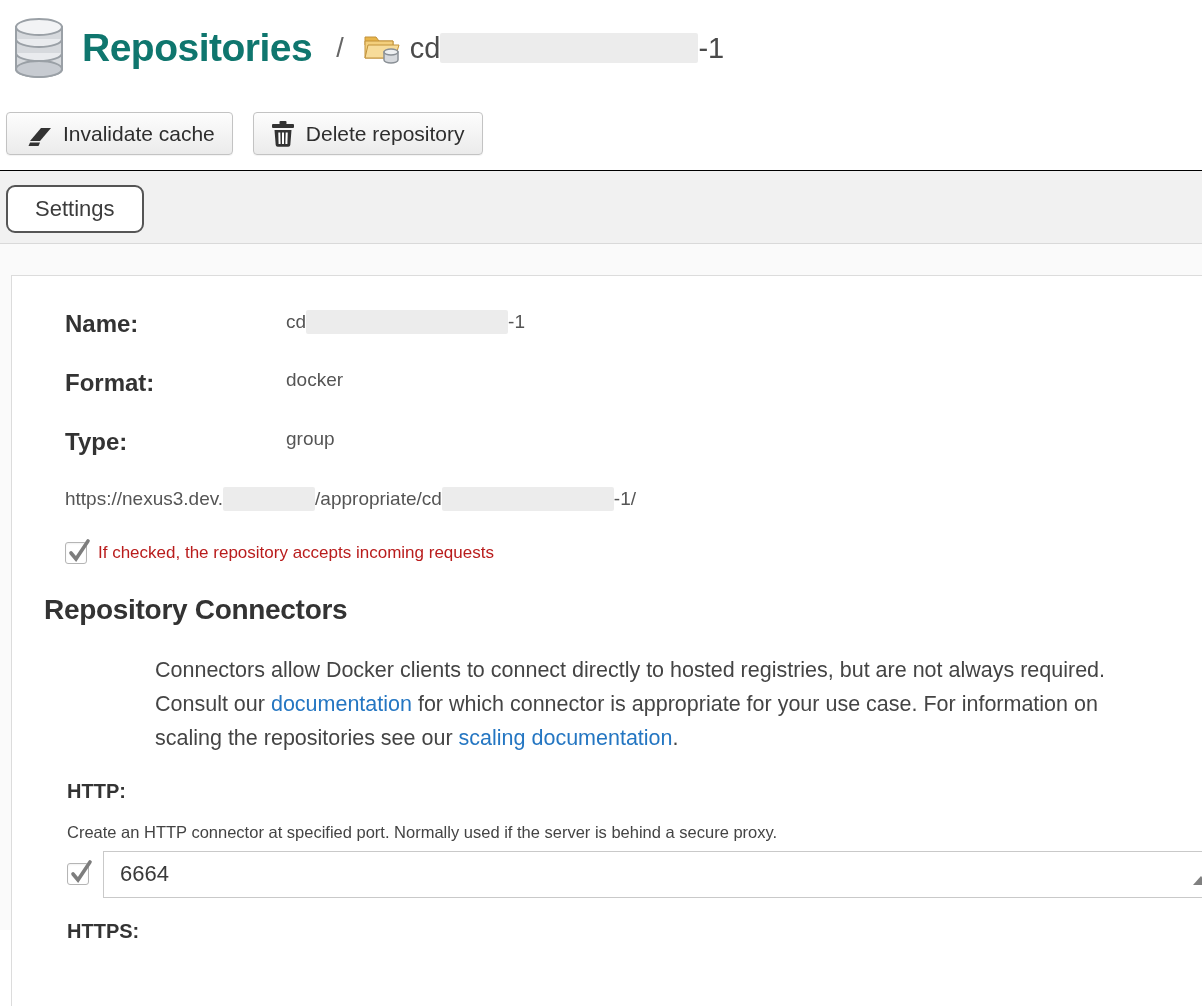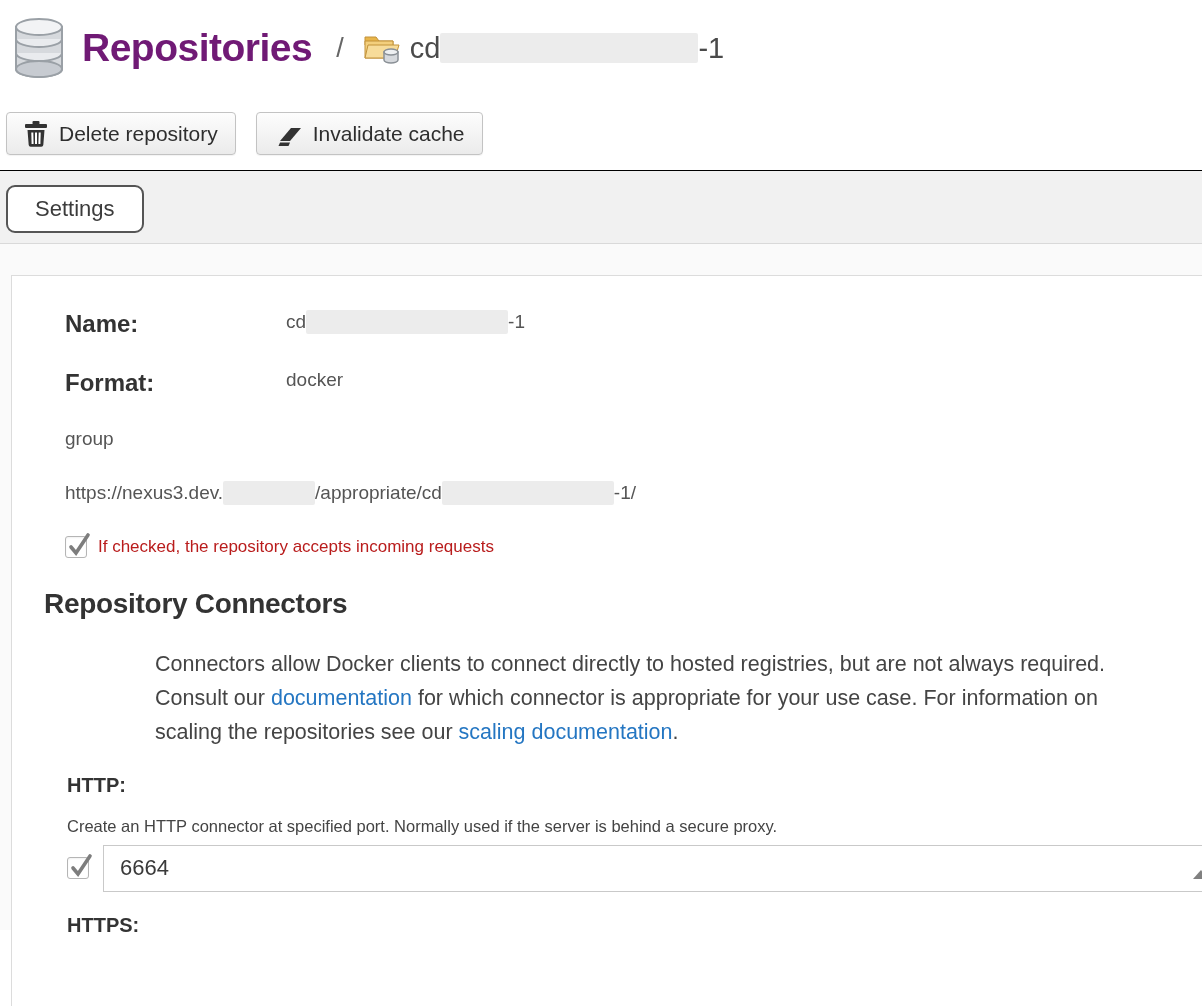--- a/index.html
+++ b/index.html
@@ -2,21 +2,21 @@
 <html><head>
 <meta charset="utf-8">
 <style>
   * { margin:0; padding:0; box-sizing:border-box; }
   html,body { width:1202px; height:1006px; overflow:hidden; background:#fff;
     font-family:"Liberation Sans", sans-serif; color:#333; }
 
   
   .header { display:flex; align-items:center; padding:12px 0 0 12px; height:84px; }
   .db-icon { width:54px; height:62px; flex:0 0 auto; }
-  .page-title { color:#701a75; font-size:39px; font-weight:700; margin-left:16px; letter-spacing:-0.5px; }
+  .page-title { color:#0f766e; font-size:39px; font-weight:700; margin-left:16px; letter-spacing:-0.5px; }
   .crumb-sep { color:#666; font-size:27px; margin:0 20px 0 24px; }
   .folder-icon { width:36px; height:32px; margin-right:10px; }
   .crumb-name { font-size:29px; color:#4a4a4a; display:flex; align-items:center; }
 
   
   .redact { display:inline-block; background:#ececec; border-radius:2px; vertical-align:middle; }
 
   
   .toolbar { padding-left:6px; margin-top:28px; display:flex; }
   .btn { display:inline-flex; align-items:center; height:43px; padding:0 17px;
@@ -88,36 +88,36 @@
   </svg>
   <span class="crumb-name">
     <span>cd</span>
     <span class="redact" style="width:258px;height:30px;"></span>
     <span>-1</span>
   </span>
 </div>
 
 <div class="toolbar">
   <button class="btn">
+    <svg width="28" height="26" viewBox="0 0 28 26">
+      <polygon points="6,20 17,7 27,7 16,20" fill="#333"></polygon>
+      <polygon points="6,21.5 16,21.5 14.5,25 4.5,25" fill="#333"></polygon>
+    </svg>
+    <span>Invalidate cache</span>
+  </button>
+  <button class="btn">
     <svg width="24" height="26" viewBox="0 0 24 26">
       <rect x="8.5" y="0" width="7" height="3.5" rx="1" fill="#333"></rect>
       <rect x="1" y="3" width="22" height="4" rx="1" fill="#333"></rect>
       <path d="M3.5 9 h17 l-1.2 15 a2 2 0 0 1 -2 1.8 H6.7 a2 2 0 0 1 -2 -1.8 Z" fill="#333"></path>
       <line x1="8.3" y1="11.5" x2="8.6" y2="23" stroke="#fff" stroke-width="2"></line>
       <line x1="12" y1="11.5" x2="12" y2="23" stroke="#fff" stroke-width="2"></line>
       <line x1="15.7" y1="11.5" x2="15.4" y2="23" stroke="#fff" stroke-width="2"></line>
     </svg>
     <span>Delete repository</span>
-  </button>
-  <button class="btn">
-    <svg width="28" height="26" viewBox="0 0 28 26">
-      <polygon points="6,20 17,7 27,7 16,20" fill="#333"></polygon>
-      <polygon points="6,21.5 16,21.5 14.5,25 4.5,25" fill="#333"></polygon>
-    </svg>
-    <span>Invalidate cache</span>
   </button>
 </div>
 
 <div class="tabbar">
   <span class="tab">Settings</span>
 </div>
 
 <div class="content">
   <div class="panel">
 
@@ -129,20 +129,21 @@
         <span>-1</span>
       </span>
     </div>
 
     <div class="form-row">
       <span class="form-label">Format:</span>
       <span class="form-value">docker</span>
     </div>
 
     <div class="form-row">
+      <span class="form-label">Type:</span>
       <span class="form-value">group</span>
     </div>
 
     <div class="form-row">
       <span class="form-value">
         <span>https://nexus3.dev.</span>
         <span class="redact" style="width:92px;height:24px;"></span>
         <span>/appropriate/cd</span>
         <span class="redact" style="width:172px;height:24px;"></span>
         <span>-1/</span>

